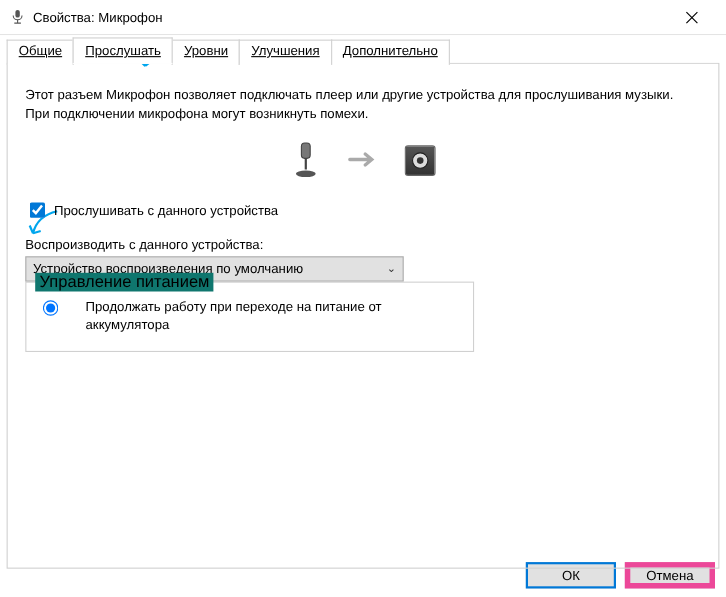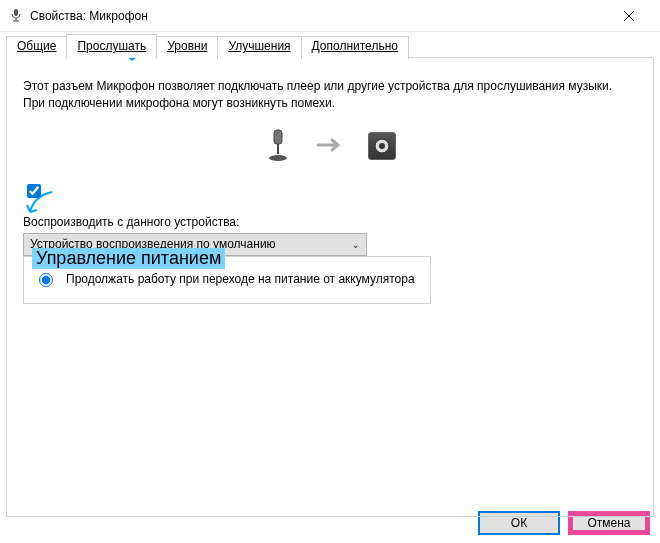--- a/index.html
+++ b/index.html
@@ -131,28 +131,28 @@
     .groupbox {
       border: 1px solid #d0d0d0;
       padding: 10px 10px 12px 10px;
       width: 408px;
       position: relative;
     }
     .groupbox-legend {
       position: absolute;
       top: -9px;
       left: 8px;
-      background: #7dd3fc;
+      background: #0f766e;
       padding: 0 4px;
-      font-size: 18px;
+      font-size: 15px;
     }
     .radio-row {
       display: flex;
       align-items: flex-start;
-      gap: 10px;
+      gap: 22px;
       margin: 4px 0;
     }
     .radio-row input[type=radio] {
       margin-top: 2px;
       width: 14px; height: 14px;
     }
     .radio-row label {
       line-height: 1.35;
     }
     .buttons {
@@ -231,20 +231,21 @@
     <span class="speaker-box">
       <svg width="18" height="18" viewBox="0 0 18 18">
         <circle cx="9" cy="9" r="7" fill="#ddd" stroke="#222"></circle>
         <circle cx="9" cy="9" r="3" fill="#333"></circle>
       </svg>
     </span>
   </div>
 
   <div class="checkbox-row">
     <input type="checkbox" checked="" style="">
+    <label>Прослушивать с данного устройства</label>
   </div>
 
   <div class="field-label">Воспроизводить с данного устройства:</div>
   <div class="select">
     <span>Устройство воспроизведения по умолчанию</span>
     <span class="select-arrow">⌄</span>
   </div>
 
   <div class="groupbox">
     <div class="groupbox-legend">Управление питанием</div>

